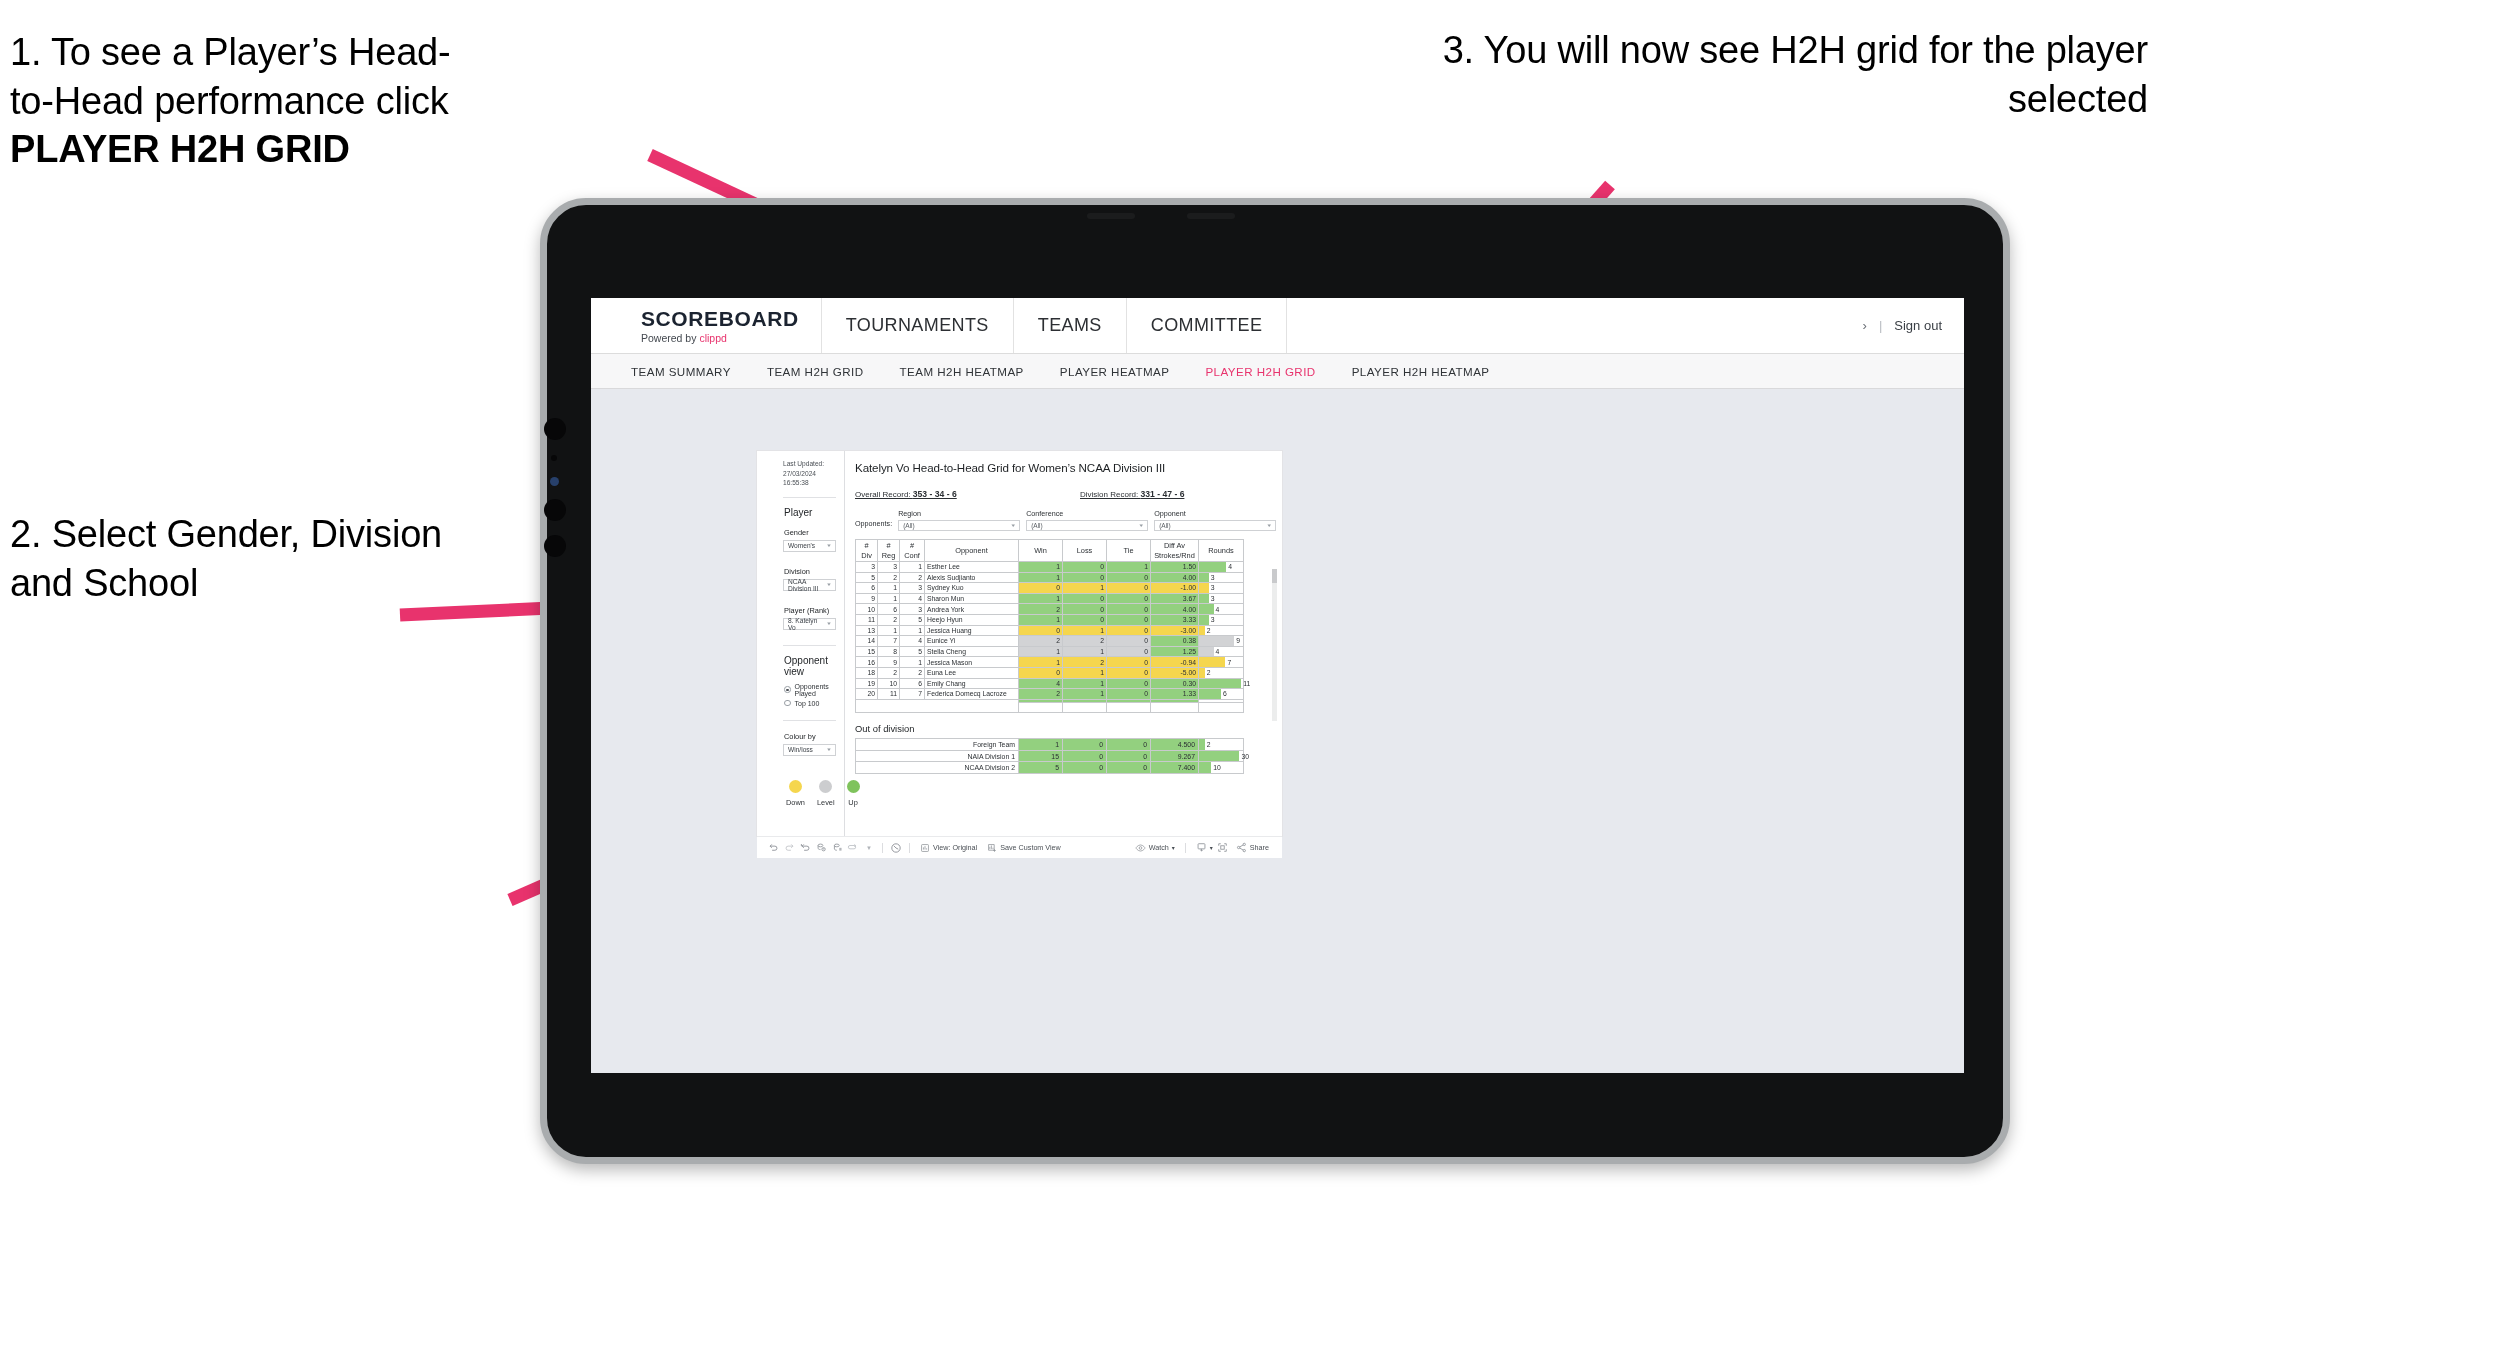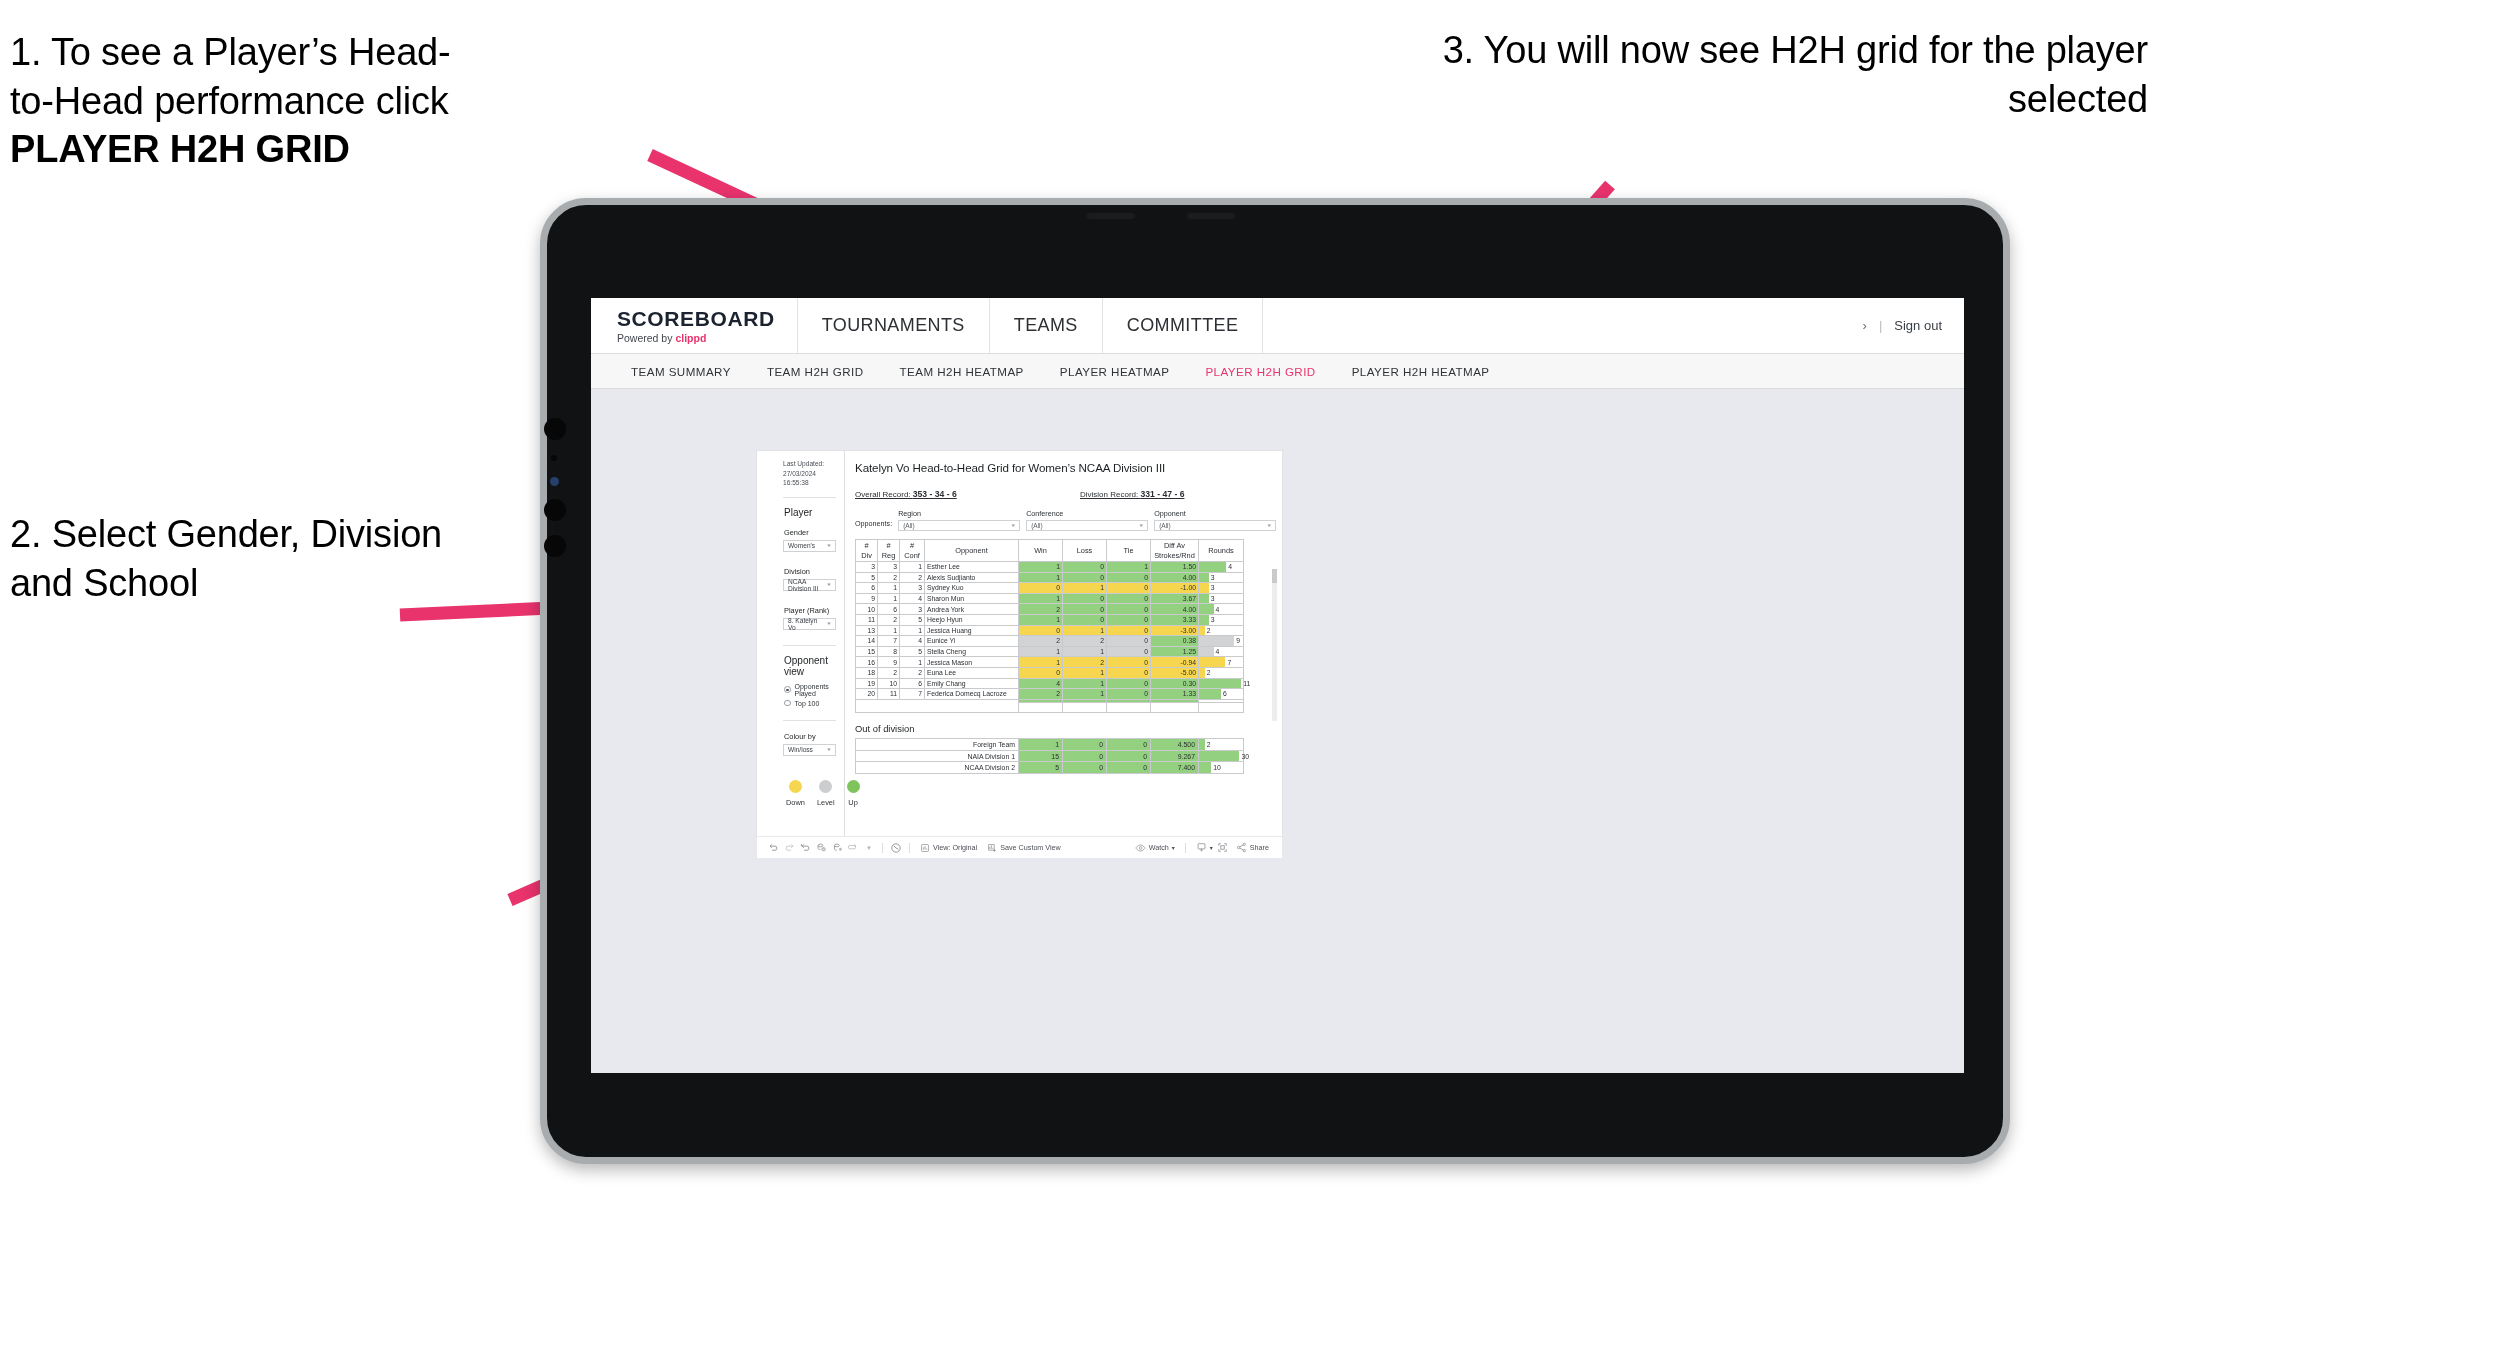--- a/index.html
+++ b/index.html
@@ -48,32 +48,33 @@
     left: 44px; top: 93px;
     width: 1373px; height: 775px;
     background: #e7e9ee;
     overflow: hidden;
   }
 
   
   #appbar {
     height: 56px; background:#fff; display:flex; align-items:stretch;
     border-bottom: 1px solid #dcdcdc;
+    padding-left: 24px;
   }
   .logo-cell {
     display:flex; flex-direction:column; justify-content:center;
     padding: 0 22px 0 26px; border-right:1px solid #e2e2e2;
   }
   .logo-main {
     font-family:"Liberation Sans", sans-serif;
     font-weight:700; font-size:21px; letter-spacing:0.6px; color:#1b2330;
     line-height: 1;
   }
   .logo-sub { font-size:10.5px; color:#43484f; margin-top:3px; }
-  .logo-sub .brand { color:#e8336d; font-weight:700;text-align:right; }
+  .logo-sub .brand { color:#e8336d; font-weight:400;text-align:right; }
   .navitem {
     display:flex; align-items:center; padding: 0 24px;
     font-size:18px; color:#2c2f33; letter-spacing:.4px;
     border-right:1px solid #e2e2e2; cursor:pointer;
   }
   .appbar-spacer { flex:1; }
   .appbar-right {
     display:flex; align-items:center; gap:12px; padding-right:22px;
     font-size:13px; color:#3a3f45;
   }

